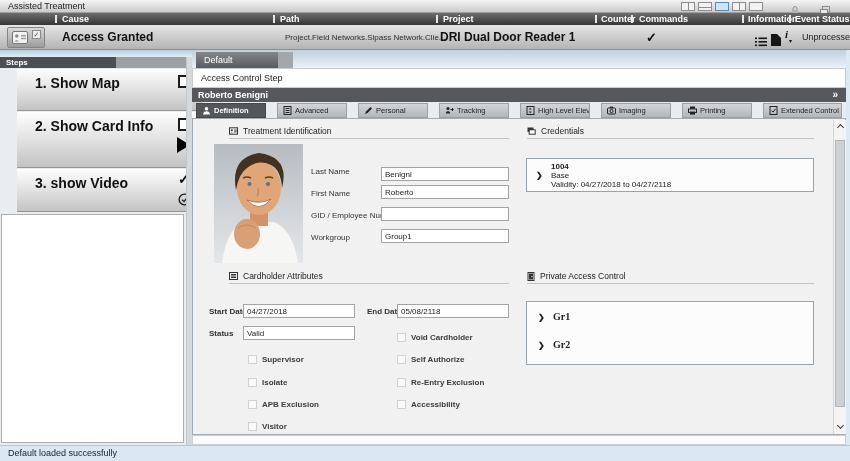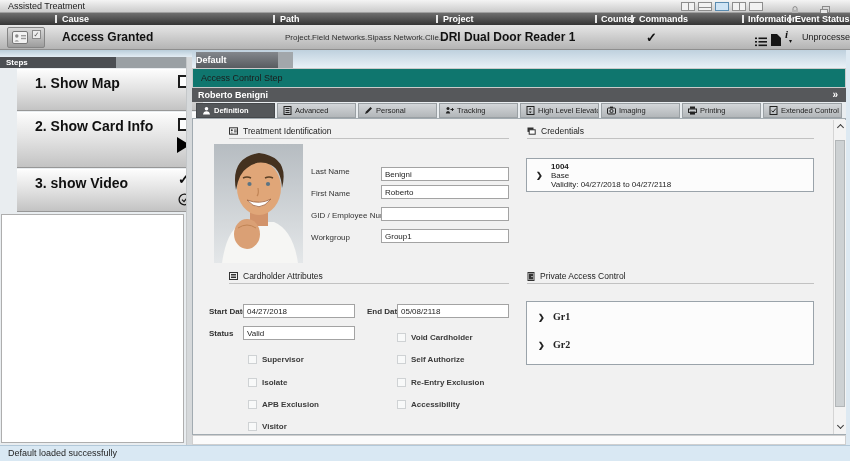--- a/index.html
+++ b/index.html
@@ -69,30 +69,30 @@
   .circled-check { position:absolute; left:161px; top:22px; }
   .steps-white { left:1px; top:157px; width:183px; height:229px; background:#fff; border:1px solid #aeaeae; }
   .splitter { left:186px; top:57px; width:6px; height:388px; background:#d6d9db; border-left:1px solid #c4c7c9; }
 
   
   .main { left:192px; top:50px; width:658px; height:395px; }
   .main-topstrip { left:0; top:0; width:654px; height:18px; background: linear-gradient(#bfd1de, #e9f1f7); }
   .right-edge { left:654px; top:0; width:4px; height:395px; background:#dde9f2; }
   .default-tab { left:4px; top:2px; width:82px; height:16px;
                  background: linear-gradient(#83878c, #585c60); }
-  .default-tab span { font-size:9px; font-weight:bold; color:#fff; line-height:16px; display:block; }
+  .default-tab span { font-size:9px; font-weight:normal; color:#fff; line-height:16px; padding-left:8px; display:block; }
   .tab-stub { left:86px; top:2px; width:15px; height:16px; background:#a2a7ab; }
-  .acs-row { left:0; top:18px; width:654px; height:20px; background:#0f766e; border:1px solid #cacaca; }
+  .acs-row { left:0; top:18px; width:654px; height:20px; background:#ffffff; border:1px solid #cacaca; }
   .acs-row span { font-size:9px; color:#1c1c1c; line-height:18px; padding-left:8px; display:block; }
   .name-bar { left:0; top:38px; width:654px; height:14px; background:#56585b;padding-left:24px; }
   .name-bar .nm { position:absolute; left:6px; font-size:9px; font-weight:bold; color:#fff; line-height:14px; }
   .name-bar .expand { position:absolute; right:8px; font-size:10px; font-weight:bold; color:#fff; line-height:14px; cursor:pointer; }
 
   .tabs-row { left:0; top:53px; width:654px; height:15px; }
-  .dtab { position:absolute; top:0; width:79px; height:15px; display:flex; align-items:center; gap:3px;
+  .dtab { position:absolute; top:0; width:70px; height:15px; display:flex; align-items:center; gap:3px;
           padding-left:5px; background: linear-gradient(#d3d6d9, #b2b6b9); border:1px solid #9aa0a4;
           font-size:7.5px; color:#222; cursor:pointer; white-space:nowrap; overflow:hidden; }
   .dtab.sel { background:#54575a; color:#fff; border-color:#45484b; font-weight:bold; }
   .dtab svg { flex:0 0 auto; }
 
   .form { left:0; top:68px; width:654px; height:317px; background:#f1f1f1; border:1px solid #a2abb1; }
   .sec-hdr { position:absolute; display:flex; align-items:center; gap:5px; font-size:8.5px; color:#222; }
   .sec-line { position:absolute; height:1px; background:#c2c2c2; }
   .photo-frame { position:absolute; left:21px; top:25px; width:89px; height:119px; }
 

